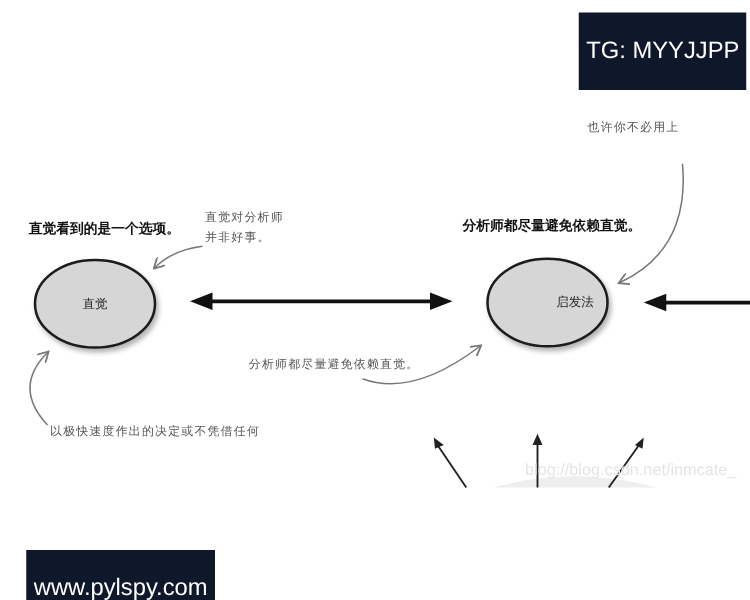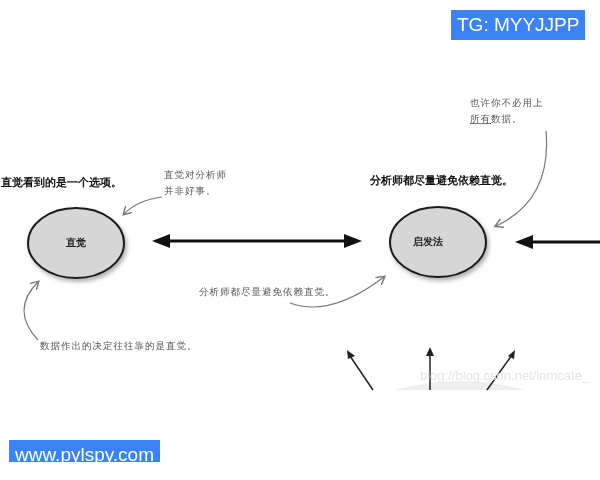--- a/index.html
+++ b/index.html
@@ -1,53 +1,52 @@
 <!DOCTYPE html>
 <html><head>
   <meta charset="utf-8">
   <style>
     html, body { margin:0; padding:0; }
     body { width:600px; height:480px; background:#ffffff; position:relative; overflow:hidden;
            font-family:"DejaVu Sans", sans-serif; color:#111; }
     .abs { position:absolute; }
-    .wm-box { position:absolute; background:#3b82f6; color:#ffffff;
+    .wm-box { position:absolute; background:#0f172a; color:#ffffff;
               font-family:"Liberation Sans", sans-serif; font-size:19px; line-height:30px;
-              padding:0 6px; white-space:nowrap; }
+              padding:16px 6px; white-space:nowrap;margin-left:12px; }
     .heading { position:absolute; font-weight:bold; font-size:11px; color:#111; white-space:nowrap;
                font-family:"DejaVu Sans", sans-serif; }
     .note { position:absolute; font-size:9.5px; color:#555; line-height:16px; letter-spacing:1px;
             font-family:Liberation Sans, sans-serif; white-space:nowrap; }
-    .ellipse-label { position:absolute; font-weight:bold; font-size:10px; color:#222;
+    .ellipse-label { position:absolute; font-weight:normal; font-size:10px; color:#222;
                      transform:translate(-50%,-50%); white-space:nowrap; }
     .faint-url { position:absolute; font-family:"Liberation Sans", sans-serif; font-size:13px;
                  color:#e4e4e4; white-space:nowrap; }
     .underline { text-decoration:underline; text-decoration-color:#777; }
   </style>
 </head>
 <body>
 
 <div class="wm-box" style="left:451px; top:10px; height:30px;">TG: MYYJJPP</div>
 
-<div class="heading" style="left:1px; top:175px;font-family:Liberation Serif, serif;">直觉看到的是一个选项。</div>
+<div class="heading" style="left:23px; top:175px;font-family:Liberation Serif, serif;">直觉看到的是一个选项。</div>
 <div class="heading" style="left:370px; top:173px;">分析师都尽量避免依赖直觉。</div>
 
 <div class="note" style="left:470px; top:95px;">
   <div>也许你不必用上</div>
-  <div><span class="underline">所有</span><span>数据。</span></div>
 </div>
 
 <div class="note" style="left:164px; top:167px;">
   <div>直觉对分析师</div>
   <div>并非好事。</div>
 </div>
 
 <div class="note" style="left:199px; top:284px;">分析师都尽量避免依赖直觉。</div>
 
 <div class="note" style="left:40px; top:338px;">
-  <div>数据作出的决定往往靠的是直觉。</div>
+  <div>以极快速度作出的决定或不凭借任何</div>
 </div>
 
 <svg class="abs" width="600" height="480" style="left:0; top:0;">
   <defs>
     <filter id="shadow" x="-20%" y="-20%" width="140%" height="140%">
       <feDropShadow dx="2" dy="3" stdDeviation="2" flood-color="#000" flood-opacity="0.3"></feDropShadow>
     </filter>
     <marker id="grayhead" markerWidth="8" markerHeight="8" refX="6" refY="4" orient="auto">
       <path d="M0,0 L7,4 L0,8" fill="none" stroke="#777" stroke-width="1.2"></path>
     </marker>
@@ -81,17 +80,17 @@
     <line x1="430" y1="390" x2="430" y2="354" stroke="#222" stroke-width="1.5"></line>
     <polygon points="430,347 426,356 434,356" fill="#222"></polygon>
     <line x1="487" y1="390" x2="512" y2="355" stroke="#222" stroke-width="1.5"></line>
     <polygon points="515,350 508,356 514,359" fill="#222"></polygon>
   </g>
 
   <rect x="330" y="391" width="270" height="40" fill="#ffffff"></rect>
 </svg>
 
 <div class="ellipse-label" style="left:76px; top:243px;">直觉</div>
-<div class="ellipse-label" style="left:428px; top:242px;">启发法</div>
+<div class="ellipse-label" style="left:460px; top:242px;">启发法</div>
 
 <div class="faint-url" style="left:420px; top:368px;">blog://blog.csdn.net/inmcate_</div>
 
 <div class="wm-box" style="left:9px; top:440px; height:22px;">www.pylspy.com</div>
 
 </body></html>

